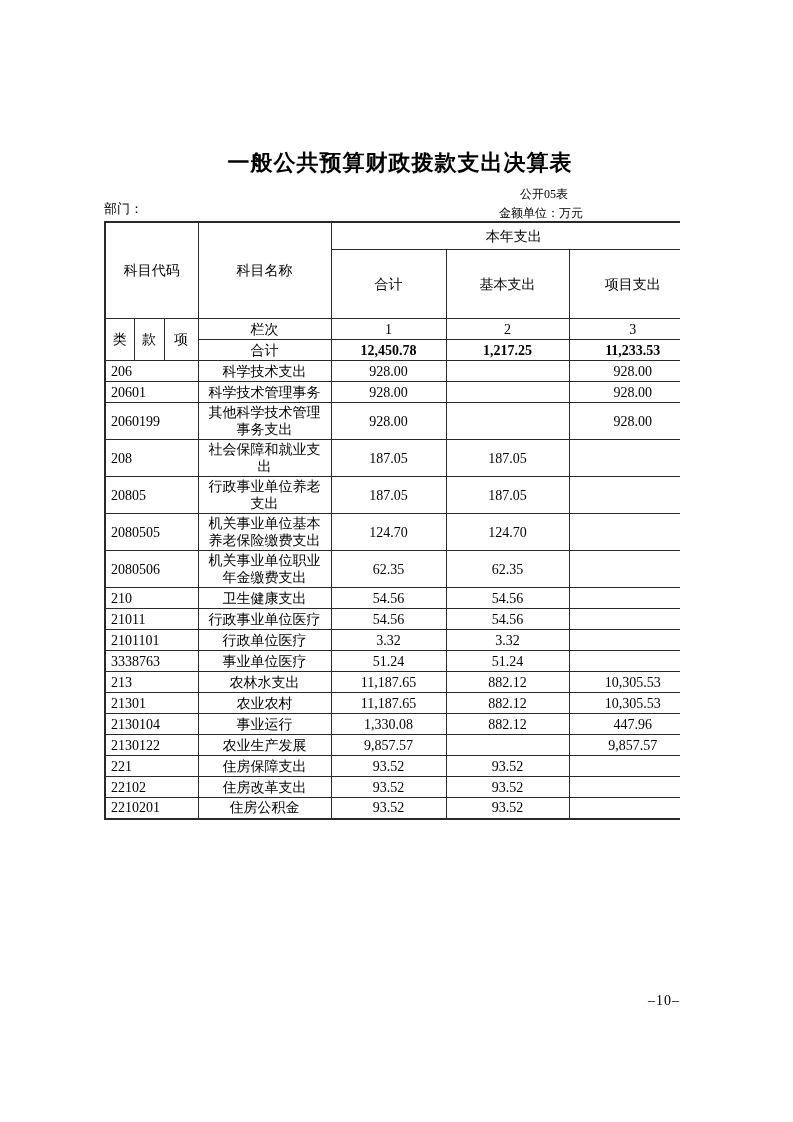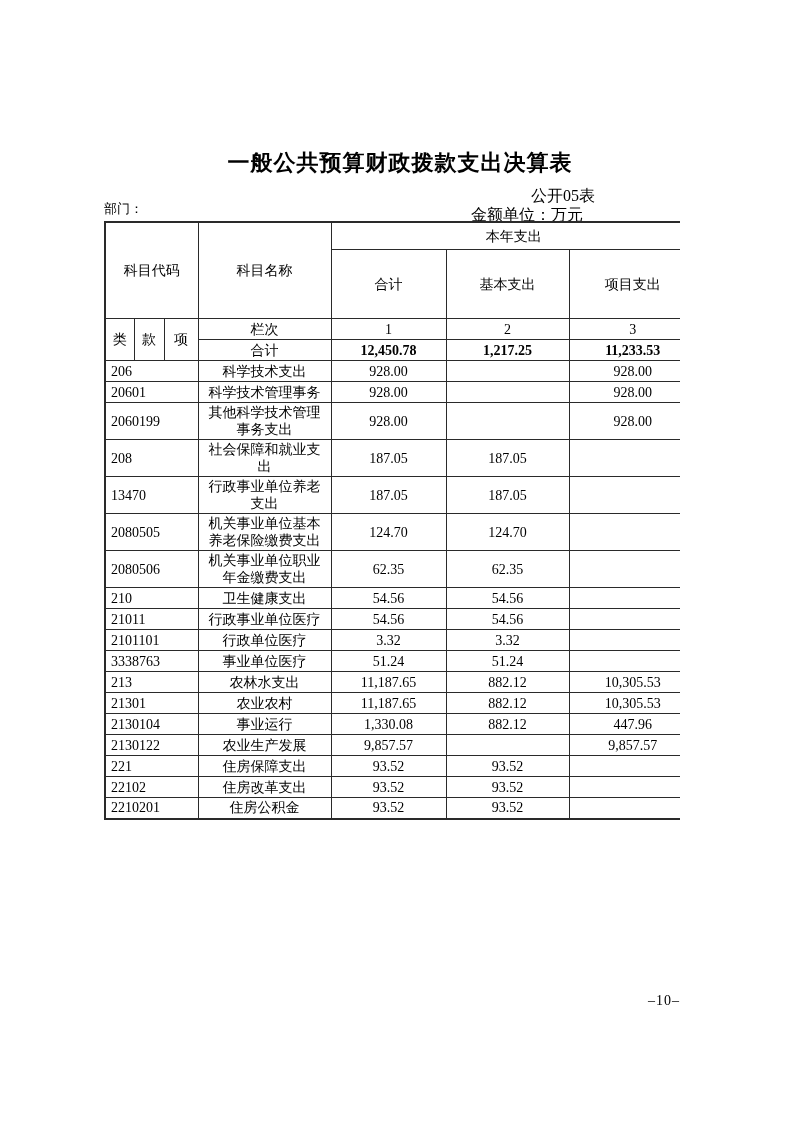--- a/index.html
+++ b/index.html
@@ -8,27 +8,27 @@
     font-family:"Liberation Serif","DejaVu Serif",serif; color:#000;
     overflow:hidden;
   }
   .title {
     position:absolute; top:148px; left:104px; width:592px;
     text-align:center;
     font-family:"Liberation Sans","DejaVu Sans",sans-serif;
     font-weight:bold; font-size:22px; letter-spacing:1px;
   }
   .form-label {
-    position:absolute; top:186px; right:85px; font-size:16px;
+    position:absolute; top:186px; right:112px; font-size:12px;
   }
   .dept-label {
     position:absolute; top:200px; left:104px; font-size:13px;text-align:right;
   }
   .unit-label {
-    position:absolute; top:205px; right:97px; font-size:16px;
+    position:absolute; top:205px; right:97px; font-size:12px;
   }
   table.budget {
     position:absolute; top:221px; left:104px; width:592px;
     border-collapse:collapse; table-layout:fixed;
     font-size:14px; border:2px solid #2a2a2a;
   }
   table.budget td {
     border:1px solid #2a2a2a; padding:1px 5px; line-height:17px;
     text-align:center; vertical-align:middle; word-break:break-all;
     overflow:hidden;
@@ -120,21 +120,21 @@
           <td class="num">928.00</td>
         </tr>
         <tr>
           <td class="code" colspan="3">208</td>
           <td class="name">社会保障和就业支出</td>
           <td class="num">187.05</td>
           <td class="num">187.05</td>
           <td class="num"></td>
         </tr>
         <tr>
-          <td class="code" colspan="3">13470</td>
+          <td class="code" colspan="3">20805</td>
           <td class="name">行政事业单位养老支出</td>
           <td class="num">187.05</td>
           <td class="num">187.05</td>
           <td class="num"></td>
         </tr>
         <tr>
           <td class="code" colspan="3">2080505</td>
           <td class="name">机关事业单位基本养老保险缴费支出</td>
           <td class="num">124.70</td>
           <td class="num">124.70</td>

